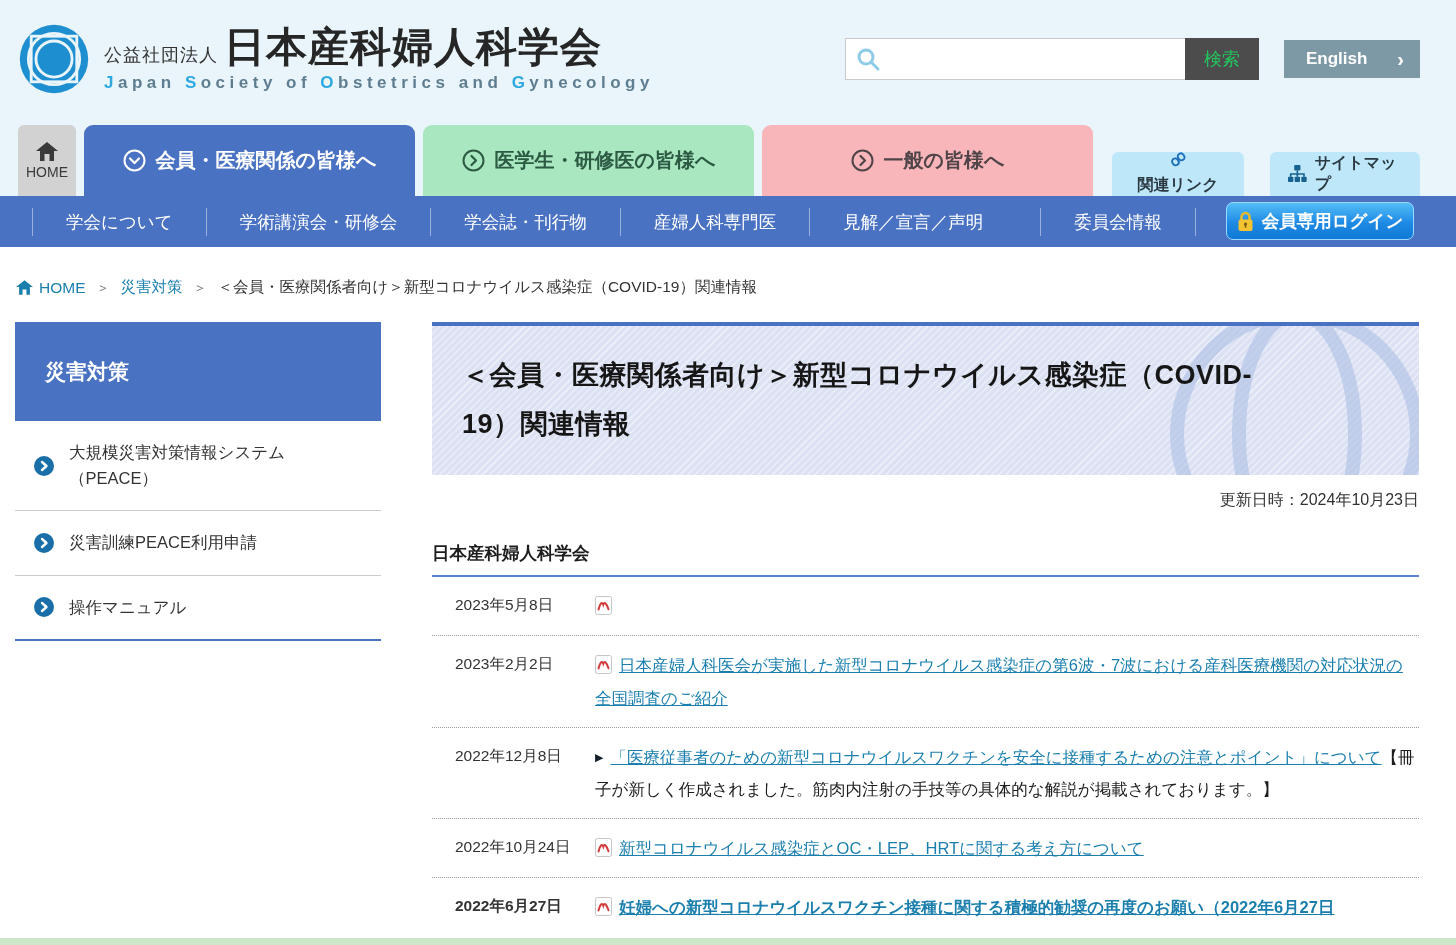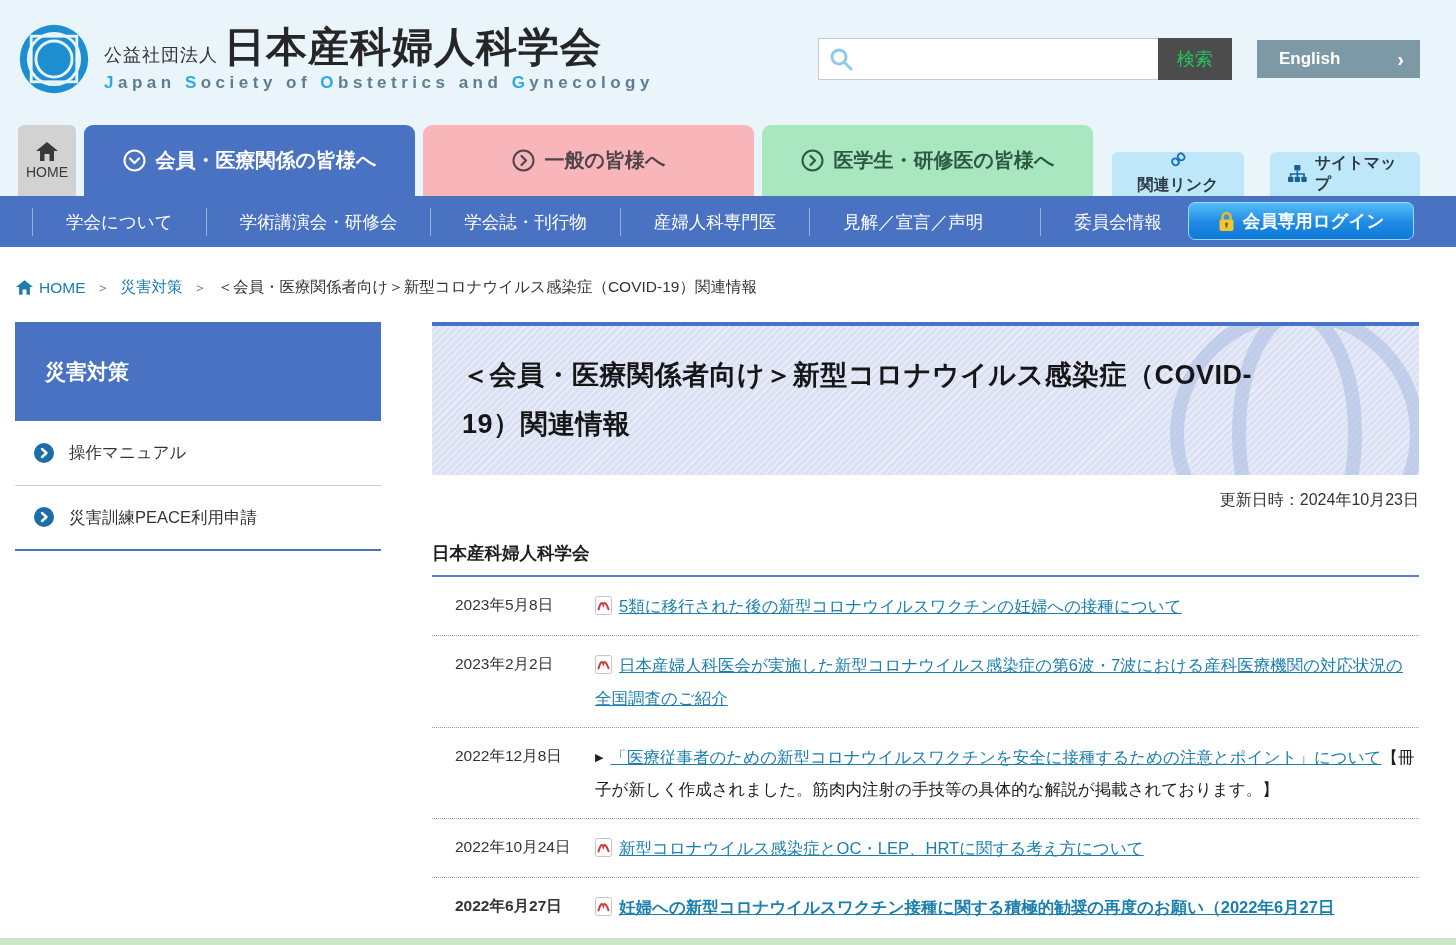--- a/index.html
+++ b/index.html
@@ -16,21 +16,21 @@
   .site-title { font-size:41px; font-weight:bold; color:#262626; letter-spacing:1px; line-height:1.1; }
   .site-subtitle { font-size:17px; font-weight:bold; letter-spacing:4.5px; color:#5e7d90; margin-top:3px; }
   .site-subtitle .cap { color:#2da9e1; }
 
   .search-area { margin-left:auto; display:flex; align-items:center; }
   .search-box { position:relative; display:flex; }
   .search-input { width:340px; height:42px; border:1px solid #c9c9c9; border-right:none; background:#fff;
     padding:0 10px 0 44px; font-size:16px; outline:none; }
   .search-icon { position:absolute; left:10px; top:8px; }
   .search-btn { width:74px; height:42px; background:#4c4c4c; color:#22c55e; border:none; font-size:18px; cursor:pointer; }
-  .english-btn { margin-left:25px; width:163px; height:38px; background:#7e99a6; border:none; color:#fff;
+  .english-btn { margin-left:25px; width:136px; height:38px; background:#7e99a6; border:none; color:#fff;
     font-weight:bold; font-size:17px; display:flex; align-items:center; justify-content:space-between;
     padding:0 16px 0 22px; cursor:pointer; }
   .english-chevron { font-size:20px; line-height:1; }
 
   
   .tab-row { height:78px; background:#e9f5fa; display:flex; align-items:flex-end; padding:0 36px 0 18px; }
   .home-tab { width:58px; height:71px; background:#d2d2d2; border-radius:6px 6px 0 0; display:flex;
     flex-direction:column; align-items:center; justify-content:center; gap:3px; color:#3a3a3a;
     font-size:14px; margin-right:8px; cursor:pointer; flex-shrink:0; }
   .big-tab { width:331px; height:71px; border-radius:9px 9px 0 0; display:flex; align-items:center;
@@ -40,21 +40,21 @@
   .tab-pink   { background:#f9b6ba; color:#4f4448; }
   .utility-tabs { margin-left:auto; display:flex; gap:26px; }
   .utility-tab { height:44px; background:#bfe7fa; border-radius:6px 6px 0 0; display:flex; align-items:center;
     justify-content:center; gap:8px; font-size:16px; font-weight:bold; color:#2b3a42; padding:0 18px; cursor:pointer; }
 
   
   .main-nav { height:51px; background:#4a72c2; display:flex; align-items:center; padding-left:32px; position:relative; }
   .nav-item { color:#fff; font-size:17.5px; padding:0 33px; height:28px; display:flex; align-items:center;
     border-left:1px solid rgba(255,255,255,.45); cursor:pointer; white-space:nowrap; }
   .nav-item:last-of-type { border-right:1px solid rgba(255,255,255,.45);margin-left:24px; }
-  .login-btn { position:absolute; right:42px; top:6px; width:226px; height:38px; border-radius:7px;
+  .login-btn { position:absolute; right:42px; top:6px; width:188px; height:38px; border-radius:7px;
     background:linear-gradient(#54bdf8 0%,#1e8ae4 55%,#0f7ad6 100%); border:1px solid #9ad9ff; color:#fff;
     font-weight:bold; font-size:17.5px; display:flex; align-items:center; justify-content:center; gap:8px; cursor:pointer; }
 
   
   .breadcrumb { background:#fff; padding:30px 15px 24px 16px; display:flex; align-items:center; gap:11px;
     font-size:15.5px; color:#333; }
   .crumb-link { color:#1b7fae; text-decoration:none; cursor:pointer; display:flex; align-items:center; gap:6px; }
   .crumb-sep { color:#777; font-size:13px; }
   .crumb-current { color:#333; }
 
@@ -138,34 +138,34 @@
   </div>
 
   <div class="big-tab tab-active">
     <svg width="23" height="23" viewBox="0 0 23 23">
       <circle cx="11.5" cy="11.5" r="10" fill="none" stroke="#fff" stroke-width="2"></circle>
       <polyline points="7,9.5 11.5,14 16,9.5" fill="none" stroke="#fff" stroke-width="2.2" stroke-linecap="round" stroke-linejoin="round"></polyline>
     </svg>
     <span>会員・医療関係の皆様へ</span>
   </div>
 
+  <div class="big-tab tab-green">
+    <svg width="23" height="23" viewBox="0 0 23 23">
+      <circle cx="11.5" cy="11.5" r="10" fill="none" stroke="#2c5a43" stroke-width="2"></circle>
+      <polyline points="9.5,7 14,11.5 9.5,16" fill="none" stroke="#2c5a43" stroke-width="2.2" stroke-linecap="round" stroke-linejoin="round"></polyline>
+    </svg>
+    <span>医学生・研修医の皆様へ</span>
+  </div>
+
   <div class="big-tab tab-pink">
     <svg width="23" height="23" viewBox="0 0 23 23">
       <circle cx="11.5" cy="11.5" r="10" fill="none" stroke="#4f4448" stroke-width="2"></circle>
       <polyline points="9.5,7 14,11.5 9.5,16" fill="none" stroke="#4f4448" stroke-width="2.2" stroke-linecap="round" stroke-linejoin="round"></polyline>
     </svg>
     <span>一般の皆様へ</span>
-  </div>
-
-  <div class="big-tab tab-green">
-    <svg width="23" height="23" viewBox="0 0 23 23">
-      <circle cx="11.5" cy="11.5" r="10" fill="none" stroke="#2c5a43" stroke-width="2"></circle>
-      <polyline points="9.5,7 14,11.5 9.5,16" fill="none" stroke="#2c5a43" stroke-width="2.2" stroke-linecap="round" stroke-linejoin="round"></polyline>
-    </svg>
-    <span>医学生・研修医の皆様へ</span>
   </div>
 
   <div class="utility-tabs">
     <div class="utility-tab" style="width:132px;flex-direction:column;">
       <svg width="21" height="21" viewBox="0 0 21 21">
         <g fill="none" stroke="#1a6fb8" stroke-width="2.6" stroke-linecap="round">
           <rect x="2" y="9" width="8.5" height="10" rx="4.2" transform="rotate(-35 6 14)"></rect>
           <rect x="10" y="2" width="8.5" height="10" rx="4.2" transform="rotate(-35 14 7)"></rect>
         </g>
       </svg>
@@ -218,35 +218,42 @@
   <a class="crumb-link">災害対策</a>
   <span class="crumb-sep">＞</span>
   <span class="crumb-current">＜会員・医療関係者向け＞新型コロナウイルス感染症（COVID-19）関連情報</span>
 </div>
 
 <div class="content">
 
   <div class="sidebar">
     <div class="sidebar-header">災害対策</div>
 
-
     <div class="sidebar-item">
       <svg class="chev-circle" viewBox="0 0 20 20">
         <circle cx="10" cy="10" r="10" fill="#1a6fa8"></circle>
         <polyline points="8,6 12.5,10 8,14" fill="none" stroke="#fff" stroke-width="2.4" stroke-linecap="round" stroke-linejoin="round"></polyline>
       </svg>
-      <span>操作マニュアル</span>
+      <span>大規模災害対策情報システム（PEACE）</span>
     </div>
 
     <div class="sidebar-item">
       <svg class="chev-circle" viewBox="0 0 20 20">
         <circle cx="10" cy="10" r="10" fill="#1a6fa8"></circle>
         <polyline points="8,6 12.5,10 8,14" fill="none" stroke="#fff" stroke-width="2.4" stroke-linecap="round" stroke-linejoin="round"></polyline>
       </svg>
       <span>災害訓練PEACE利用申請</span>
+    </div>
+
+    <div class="sidebar-item">
+      <svg class="chev-circle" viewBox="0 0 20 20">
+        <circle cx="10" cy="10" r="10" fill="#1a6fa8"></circle>
+        <polyline points="8,6 12.5,10 8,14" fill="none" stroke="#fff" stroke-width="2.4" stroke-linecap="round" stroke-linejoin="round"></polyline>
+      </svg>
+      <span>操作マニュアル</span>
     </div>
   </div>
 
   <div class="main-col">
     <div class="title-box">
       <svg class="globe-deco" width="300" height="300" viewBox="0 0 300 300">
         <g fill="none" stroke="#a9bce4" stroke-width="14">
           <circle cx="150" cy="150" r="120"></circle>
           <ellipse cx="150" cy="150" rx="58" ry="120"></ellipse>
         </g>
@@ -257,21 +264,21 @@
     <div class="updated">更新日時：2024年10月23日</div>
 
     <div class="section-title">日本産科婦人科学会</div>
 
     <div class="doc-row">
       <div class="doc-date">2023年5月8日</div>
       <div class="doc-body">
         <svg class="pdf-icon" width="17" height="19" viewBox="0 0 17 19">
           <rect x="0.5" y="0.5" width="16" height="18" rx="2" fill="#fff" stroke="#c5c5c5"></rect>
           <path d="M3.5 13.5 C5 7.5 7 5 8.3 8.8 C9.4 5.2 11.6 7.6 13.5 13.2" fill="none" stroke="#d23c3c" stroke-width="2" stroke-linecap="round"></path>
-        </svg><a class="doc-link">5類に移行された後の新型コロナウイルスワクチンの妊婦への接種について</a>
+        </svg>
       </div>
     </div>
 
     <div class="doc-row">
       <div class="doc-date">2023年2月2日</div>
       <div class="doc-body">
         <svg class="pdf-icon" width="17" height="19" viewBox="0 0 17 19">
           <rect x="0.5" y="0.5" width="16" height="18" rx="2" fill="#fff" stroke="#c5c5c5"></rect>
           <path d="M3.5 13.5 C5 7.5 7 5 8.3 8.8 C9.4 5.2 11.6 7.6 13.5 13.2" fill="none" stroke="#d23c3c" stroke-width="2" stroke-linecap="round"></path>
         </svg><a class="doc-link">日本産婦人科医会が実施した新型コロナウイルス感染症の第6波・7波における産科医療機関の対応状況の全国調査のご紹介</a>

